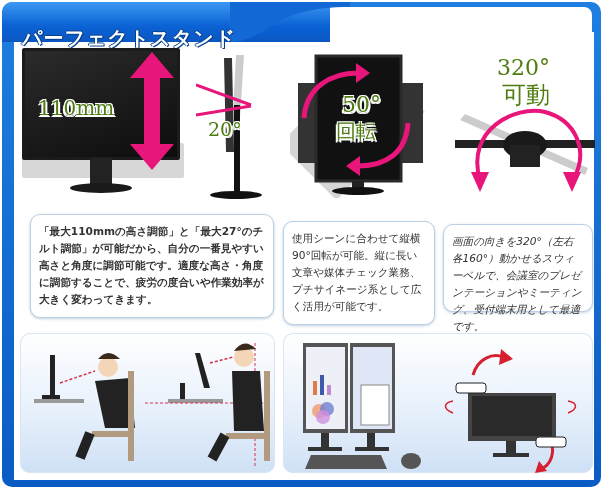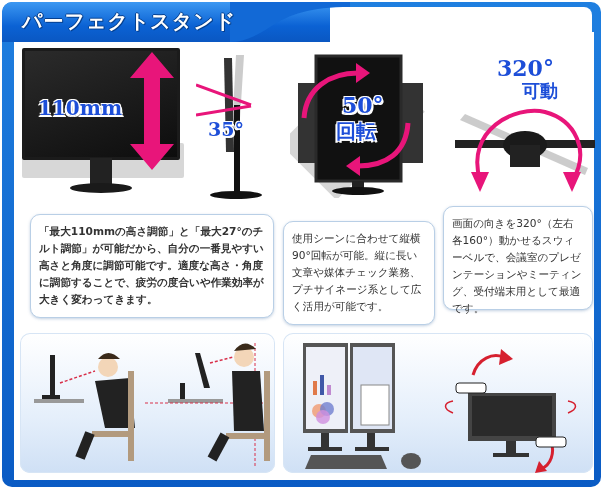--- a/index.html
+++ b/index.html
@@ -23,35 +23,35 @@
     .header-wave .blue {
       position:absolute; left:0; top:0; width:330px; height:40px;
       background:linear-gradient(180deg,#3c98f2 0%,#0b62d4 60%,#0a57c2 100%);
       border-radius:10px 0 0 0;
     }
     .right-white {
       position:absolute; left:330px; top:7px; width:262px; height:40px; background:#fff;
       border-radius:0 8px 0 0;
     }
     .title {
-      position:absolute; left:22px; top:8px;
+      position:absolute; left:22px; top:25px;
       font-family:Liberation Mono, monospace; font-weight:bold;
       font-size:20px; color:#fff; letter-spacing:1px;
       text-shadow:1px 1px 0 #06408f, -1px 0 0 #06408f, 0 -1px 0 #06408f, 1px 0 0 #06408f;
     }
 
     
     .fig { position:absolute; }
     .monitor-screen {
       position:absolute; background:linear-gradient(160deg,#2b2b2b,#0d0d0d);
       border:3px solid #1b1b1b; border-radius:2px;
     }
     .big-label {
-      position:absolute; font-family:"DejaVu Serif", serif; font-weight:bold;
-      color:#1d4ed8;
+      position:absolute; font-family:"DejaVu Serif", serif; font-weight:normal;
+      color:#4d7c0f;
       text-shadow:1px 1px 0 #fff,-1px -1px 0 #fff,1px -1px 0 #fff,-1px 1px 0 #fff,2px 2px 0 #fff,-2px 2px 0 #fff;
     }
 
     .card {
       position:absolute; background:#fff;
       border:1px solid #b9cfe6; border-radius:10px;
       box-shadow:0 1px 3px rgba(80,120,170,0.35);
       font-family:"DejaVu Sans", sans-serif; font-size:10.6px; line-height:17px;
       color:#333; padding:8px 8px;
     }
@@ -89,21 +89,21 @@
 <div class="big-label" style="left:38px;top:96px;font-size:20px;">110mm</div>
 
 <svg style="position:absolute;left:196px;top:50px" width="80" height="150">
   <polygon points="40,5 48,5 42,100 35,100" fill="#ccc"></polygon>
   <polygon points="28,8 36,8 38,102 30,102" fill="#333"></polygon>
   <rect x="38" y="55" width="6" height="90" fill="#111"></rect>
   <ellipse cx="40" cy="145" rx="26" ry="4" fill="#111"></ellipse>
   <line x1="0" y1="35" x2="55" y2="55" stroke="#e8157a" stroke-width="3"></line>
   <line x1="0" y1="65" x2="55" y2="56" stroke="#e8157a" stroke-width="3"></line>
 </svg>
-<div class="big-label" style="left:208px;top:118px;font-size:19px;">35°</div>
+<div class="big-label" style="left:208px;top:118px;font-size:19px;">20°</div>
 
 <svg style="position:absolute;left:290px;top:48px" width="140" height="150">
   <rect x="0" y="40" width="125" height="80" fill="#bbb" transform="rotate(-45 62 80)" opacity="0.6"></rect>
   <rect x="8" y="35" width="125" height="80" fill="#333"></rect>
   <rect x="26" y="8" width="85" height="125" fill="#111" stroke="#2a2a2a" stroke-width="3"></rect>
   <rect x="62" y="133" width="12" height="8" fill="#222"></rect>
   <ellipse cx="68" cy="143" rx="26" ry="4" fill="#111"></ellipse>
   <path d="M14,70 C16,40 40,25 68,25" stroke="#e8157a" stroke-width="5" fill="none"></path>
   <polygon points="66,15 80,25 66,35" fill="#e8157a"></polygon>
   <path d="M118,75 C116,105 96,118 68,118" stroke="#e8157a" stroke-width="5" fill="none"></path>
@@ -115,29 +115,29 @@
 <svg style="position:absolute;left:455px;top:100px" width="140" height="100">
   <polygon points="5,20 130,75 133,68 10,14" fill="#aaa" opacity="0.6"></polygon>
   <rect x="0" y="40" width="140" height="8" fill="#222"></rect>
   <ellipse cx="70" cy="45" rx="22" ry="14" fill="#1a1a1a"></ellipse>
   <rect x="55" y="45" width="30" height="22" fill="#222"></rect>
   <path d="M25,80 C10,30 60,5 90,12 C120,20 135,50 118,80" stroke="#e8157a" stroke-width="4" fill="none"></path>
   <polygon points="16,72 34,72 25,92" fill="#e8157a"></polygon>
   <polygon points="108,72 126,72 117,92" fill="#e8157a"></polygon>
 </svg>
 <div class="big-label" style="left:497px;top:55px;font-size:22px;">320°</div>
-<div class="big-label" style="left:522px;top:79px;font-size:18px;">可動</div>
+<div class="big-label" style="left:502px;top:79px;font-size:24px;">可動</div>
 
 <div class="card" style="left:30px;top:214px;width:244px;height:104px;font-weight:bold;">
   <span>「最大110mmの高さ調節」と「最大27°のチルト調節」が可能だから、自分の一番見やすい高さと角度に調節可能です。適度な高さ・角度に調節することで、疲労の度合いや作業効率が大きく変わってきます。</span>
 </div>
 <div class="card" style="left:283px;top:221px;width:152px;height:104px;">
   <span>使用シーンに合わせて縦横90°回転が可能。縦に長い文章や媒体チェック業務、プチサイネージ系として広く活用が可能です。</span>
 </div>
-<div class="card" style="left:443px;top:206px;width:150px;height:104px;">
+<div class="card" style="left:443px;top:224px;width:150px;height:88px;font-style:italic;">
   <span>画面の向きを320°（左右各160°）動かせるスウィーベルで、会議室のプレゼンテーションやミーティング、受付端末用として最適です。</span>
 </div>
 
 <div class="panel" style="left:20px;top:333px;width:255px;height:140px;">
   <svg width="255" height="140">
 
     <rect x="14" y="66" width="50" height="4" fill="#999"></rect>
     <rect x="30" y="22" width="5" height="42" fill="#222"></rect>
     <rect x="22" y="62" width="18" height="4" fill="#222"></rect>
     <line x1="40" y1="50" x2="75" y2="38" stroke="#d8304a" stroke-width="1.5" stroke-dasharray="3,2"></line>

